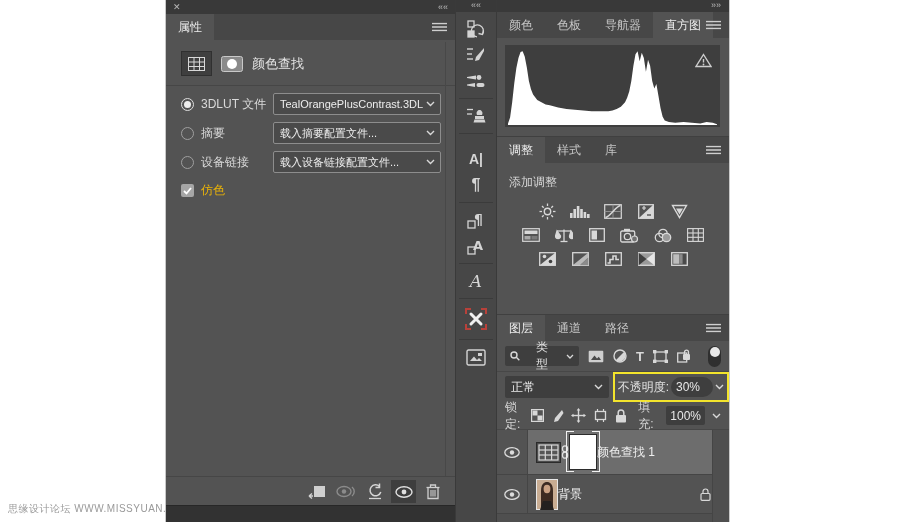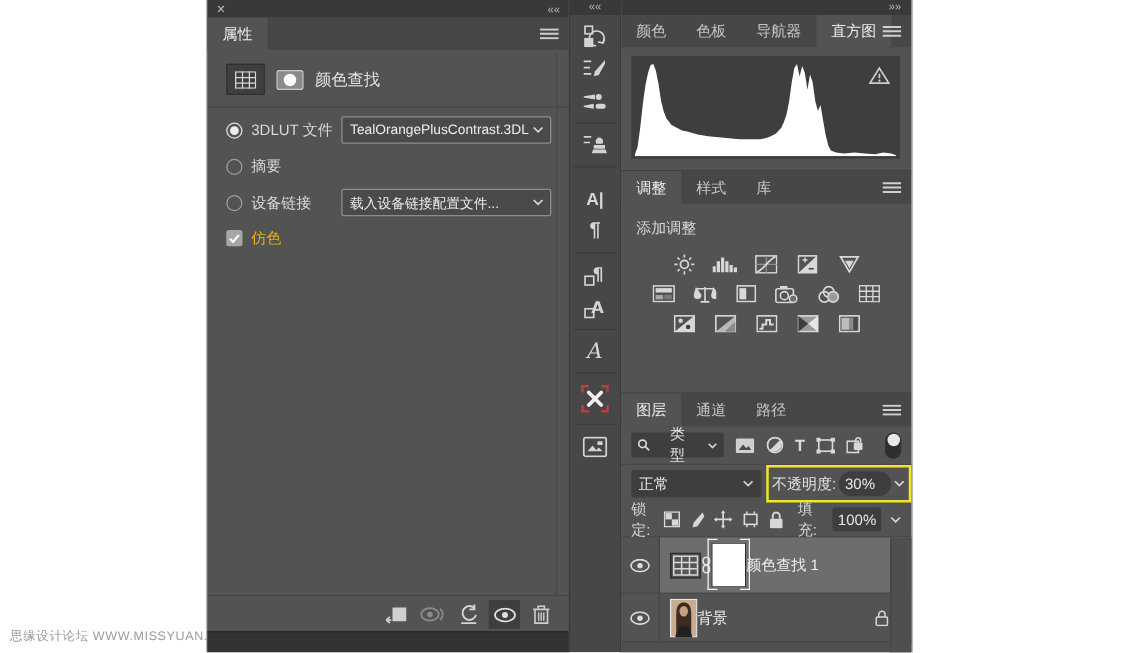--- a/index.html
+++ b/index.html
@@ -162,20 +162,26 @@
           <span>TealOrangePlusContrast.3DL</span>
           <svg class="chev" width="9" height="6" viewBox="0 0 9 6">
               <path d="M1 1 L4.5 4.5 L8 1" stroke="#d8d8d8" stroke-width="1.4" fill="none"></path>
             </svg>
         </span>
       </div>
 
       <div class="crow">
         <span class="radio"></span>
         <span class="clabel">摘要</span>
+        <span class="select">
+          <span>载入摘要配置文件...</span>
+          <svg class="chev" width="9" height="6" viewBox="0 0 9 6">
+              <path d="M1 1 L4.5 4.5 L8 1" stroke="#d8d8d8" stroke-width="1.4" fill="none"></path>
+            </svg>
+        </span>
       </div>
 
       <div class="crow">
         <span class="radio"></span>
         <span class="clabel">设备链接</span>
         <span class="select">
           <span>载入设备链接配置文件...</span>
           <svg class="chev" width="9" height="6" viewBox="0 0 9 6">
               <path d="M1 1 L4.5 4.5 L8 1" stroke="#d8d8d8" stroke-width="1.4" fill="none"></path>
             </svg>

